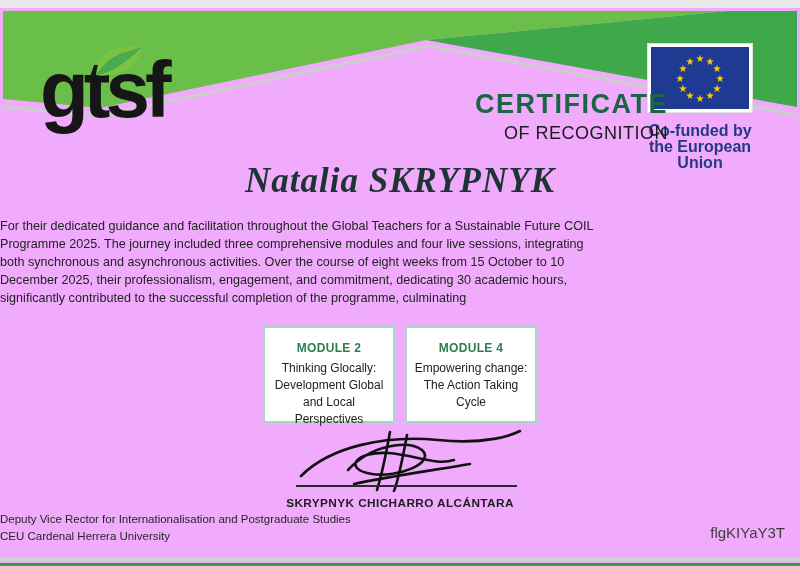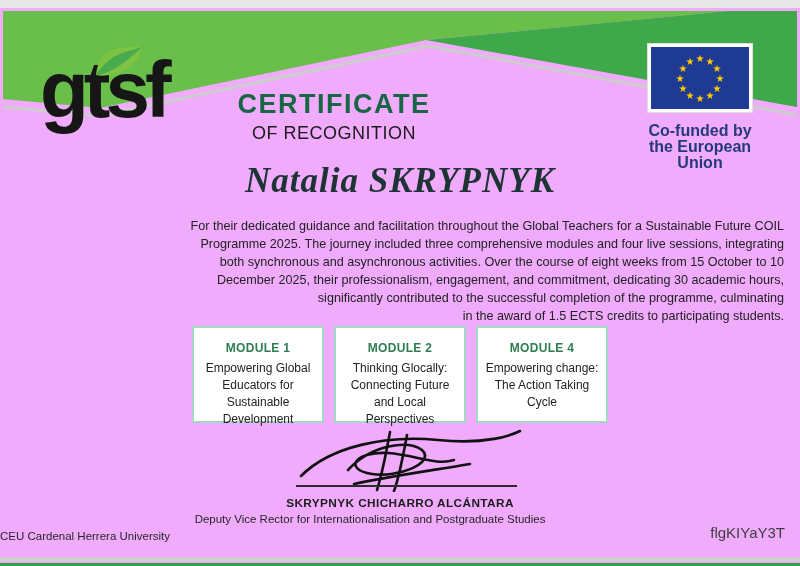--- a/index.html
+++ b/index.html
@@ -14,43 +14,43 @@
   .logo-text{
     font-size:80px;font-weight:bold;letter-spacing:-5px;color:#161616;
     line-height:1;display:block;
   }
   .leaf{position:absolute;left:52px;top:-6px;width:52px;height:36px;}
   
   .eu{position:absolute;left:640px;top:36px;width:120px;text-align:center;}
   .eu-flag{display:block;margin:0 auto;background:#ffffff;padding:3px;box-shadow:0 0 0 1px #e0e0e0;}
   .eu-caption{margin-top:11px;font-size:16px;font-weight:bold;color:#253a7d;line-height:16px;}
   
-  .title-block{position:absolute;top:82px;left:0;width:668px;text-align:center;}
+  .title-block{position:absolute;top:82px;left:0;width:668px;text-align:right;}
   .title-main{font-size:27px;font-weight:bold;letter-spacing:1.5px;color:#186643;line-height:1.1;}
   .title-sub{font-size:18px;font-weight:normal;color:#1b1b1b;letter-spacing:0.5px;margin-top:3px;}
   .recipient{
     position:absolute;top:153px;left:0;width:800px;text-align:center;
     font-family:"Liberation Serif",serif;font-style:italic;font-weight:bold;
     font-size:35px;color:#1e3434;letter-spacing:1px;
   }
-  .body-text{position:absolute;top:209px;left:0;width:784px;text-align:right;color:#222222;}
+  .body-text{position:absolute;top:209px;left:0;width:784px;text-align:left;color:#222222;}
   .body-line{font-size:12.6px;line-height:18px;white-space:nowrap;}
   
   .modules{position:absolute;top:318px;left:0;width:800px;display:flex;justify-content:center;gap:10px;}
   .module-card{
     width:132px;height:97px;border:2px solid #a3d9c4;background:#ffffff;
     box-sizing:border-box;padding:13px 6px 6px 6px;text-align:center;
   }
   .module-title{font-size:12px;font-weight:bold;color:#2e7d51;letter-spacing:0.3px;line-height:14px;margin-bottom:5px;white-space:nowrap;}
   .module-line{font-size:12px;color:#232323;line-height:17px;white-space:nowrap;}
   
   .sig-svg{position:absolute;top:418px;left:50%;margin-left:-120px;width:240px;height:66px;}
   .sig-line{position:absolute;top:477px;left:50%;margin-left:-110px;width:221px;height:2px;background:#2b2b2b;}
   .signer-name{position:absolute;top:488px;left:0;width:800px;text-align:center;font-size:11.8px;font-weight:bold;color:#1d1d1d;letter-spacing:0.4px;}
-  .signer-role{position:absolute;top:505px;left:0;width:740px;text-align:center;font-size:11.5px;color:#262626;}
+  .signer-role{position:absolute;top:505px;left:0;width:740px;text-align:left;font-size:11.5px;color:#262626;}
   .signer-org{position:absolute;top:522px;left:0;width:800px;text-align:left;font-size:11.5px;color:#262626;}
   .code{position:absolute;top:516px;right:27px;font-size:15px;color:#3f3f3f;}
   
   .bottom-gray{position:absolute;left:0;bottom:13px;width:800px;height:4px;background:#d0d0d0;}
   .bottom-green{position:absolute;left:0;bottom:0;width:800px;height:11px;background:#3fa84b;border-top:2px solid #2f9e43;box-sizing:border-box;}
   .bottom-green::after{content:"";display:block;height:3px;background:#5cc15c;margin-top:1px;}
 </style>
 </head>
 <body>
 
@@ -100,35 +100,27 @@
   </div>
 
   <div class="recipient">Natalia SKRYPNYK</div>
 
   <div class="body-text">
     <div class="body-line">For their dedicated guidance and facilitation throughout the Global Teachers for a Sustainable Future COIL</div>
     <div class="body-line">Programme 2025. The journey included three comprehensive modules and four live sessions, integrating</div>
     <div class="body-line">both synchronous and asynchronous activities. Over the course of eight weeks from 15 October to 10</div>
     <div class="body-line">December 2025, their professionalism, engagement, and commitment, dedicating 30 academic hours,</div>
     <div class="body-line">significantly contributed to the successful completion of the programme, culminating</div>
-    <div class="body-line">in the award of 1.5 ECTS credits to participating students.</div>
   </div>
 
   <div class="modules">
     <div class="module-card">
-      <div class="module-title">MODULE 1</div>
-      <div class="module-line">Empowering Global</div>
-      <div class="module-line">Educators for</div>
-      <div class="module-line">Sustainable</div>
-      <div class="module-line">Development</div>
-    </div>
-    <div class="module-card">
       <div class="module-title">MODULE 2</div>
       <div class="module-line">Thinking Glocally:</div>
-      <div class="module-line">Connecting Future</div>
+      <div class="module-line">Development Global</div>
       <div class="module-line">and Local</div>
       <div class="module-line">Perspectives</div>
     </div>
     <div class="module-card">
       <div class="module-title">MODULE 4</div>
       <div class="module-line">Empowering change:</div>
       <div class="module-line">The Action Taking</div>
       <div class="module-line">Cycle</div>
     </div>
   </div>

